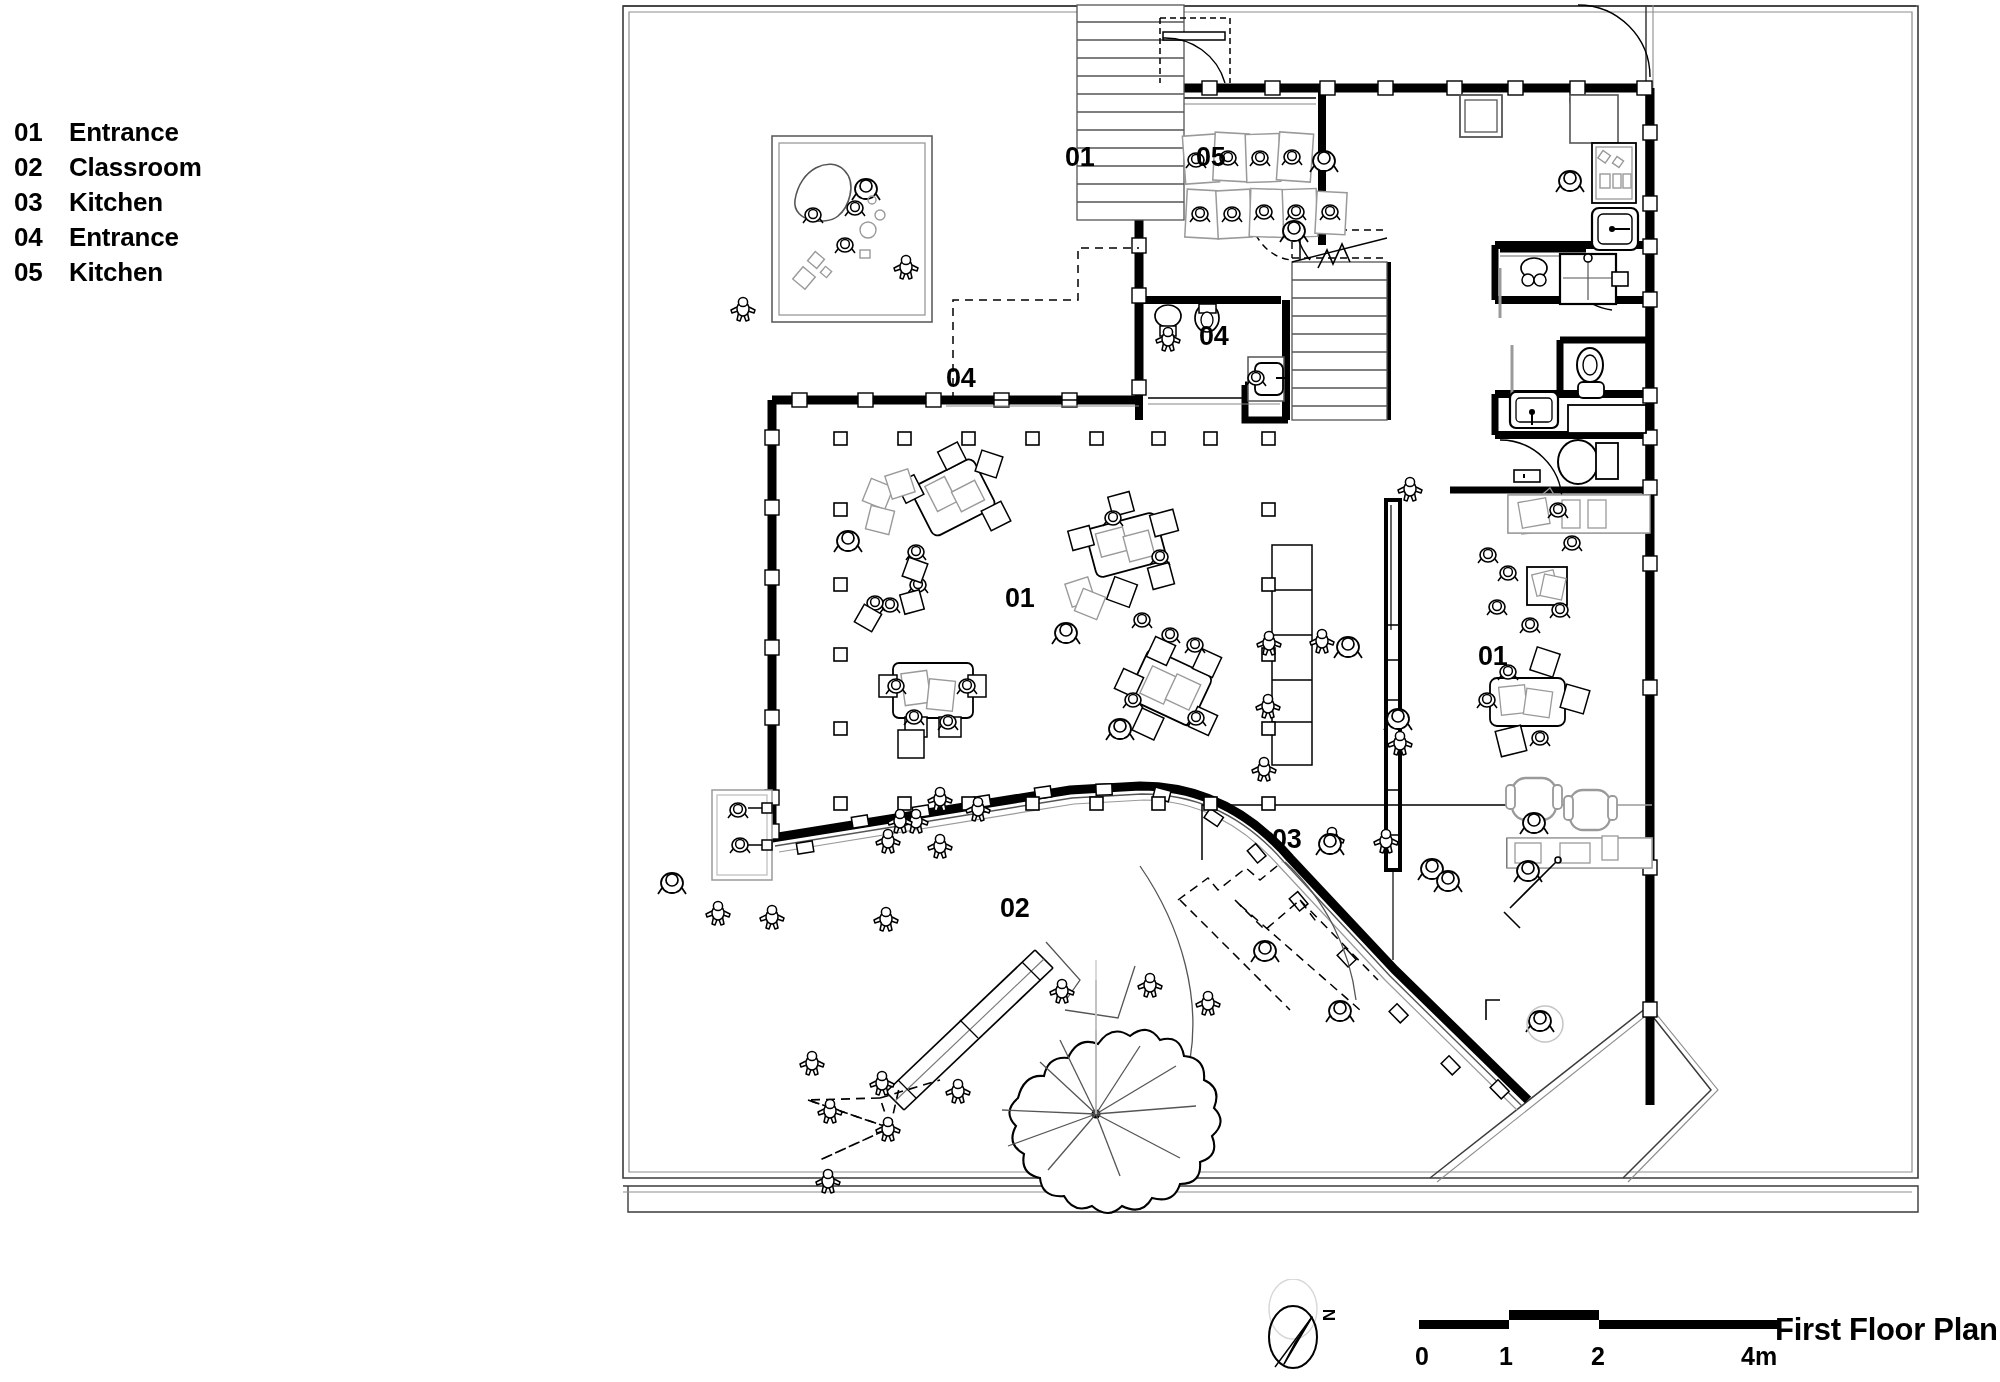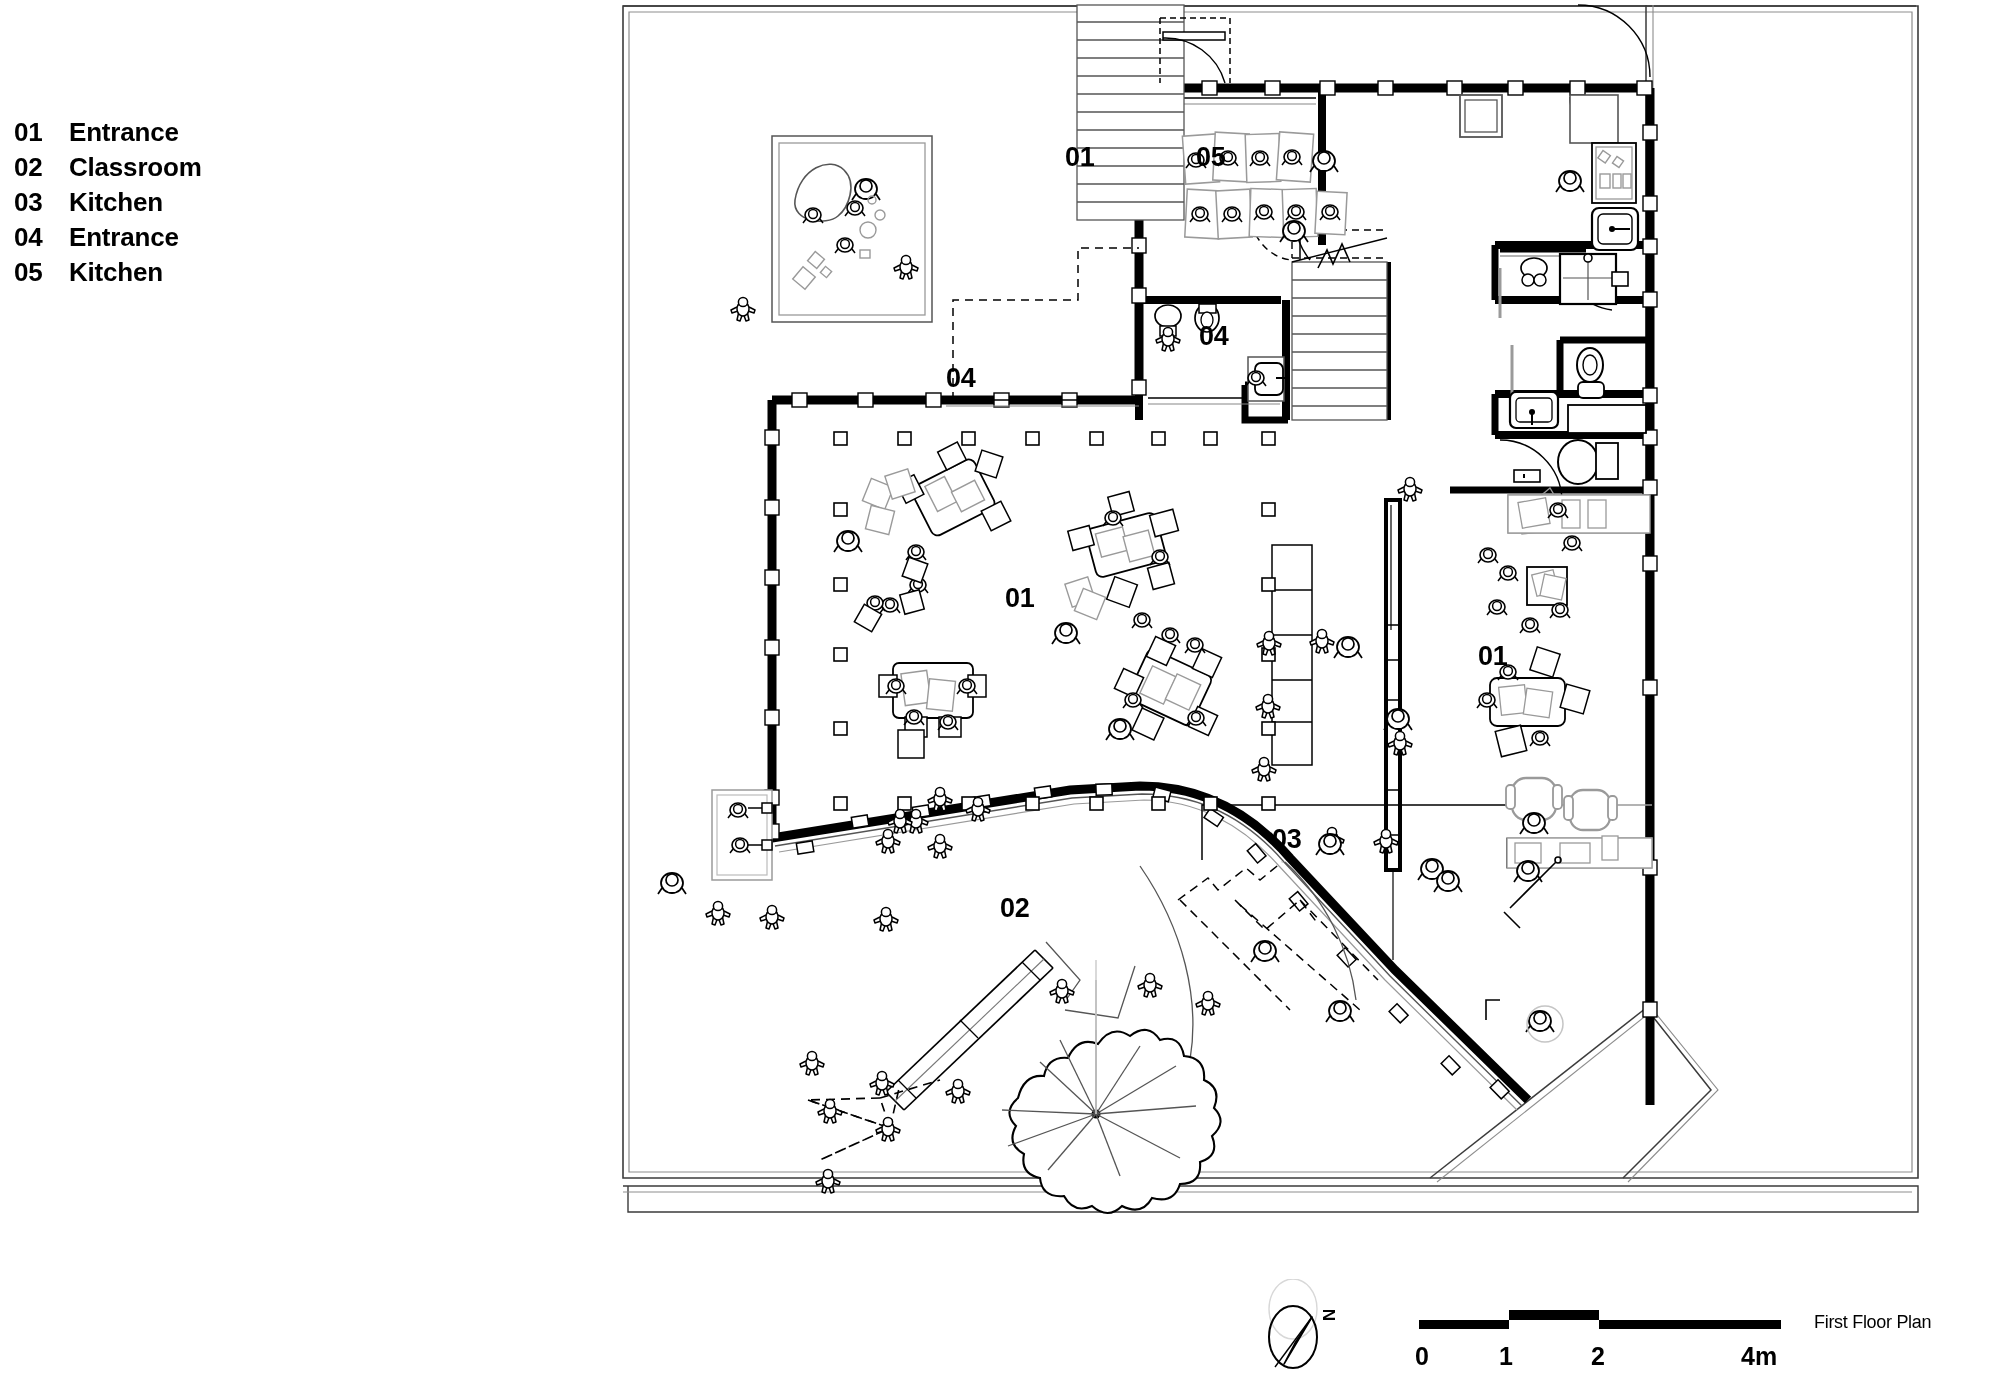--- a/index.html
+++ b/index.html
@@ -14,22 +14,22 @@
 
   
   #plan-wrap{position:absolute;left:0;top:0;width:2000px;height:1382px;}
   svg{display:block;}
 
   
   #footer{position:absolute;left:1255px;top:1282px;width:740px;height:96px;}
   #compass{position:absolute;left:0px;top:-3px;width:100px;height:100px;}
   #scalebar{position:absolute;left:160px;top:22px;width:460px;height:70px;}
   .sb-num{position:absolute;font-size:25px;font-weight:700;top:38px;}
-  #plan-title{position:absolute;left:520px;top:30px;font-size:18px;font-weight:400;
-              letter-spacing:-.3px;white-space:nowrap;margin-left:39px;}
+  #plan-title{position:absolute;left:520px;top:30px;font-size:31px;font-weight:700;
+              letter-spacing:-.3px;white-space:nowrap;}
   .rm{font-size:27px;font-weight:700;letter-spacing:-.3px;}
 </style>
 </head>
 <body>
 
 <div id="legend">
   <div class="legend-row">
     <span class="legend-num">01</span>
     <span class="legend-label">Entrance</span>
   </div>

